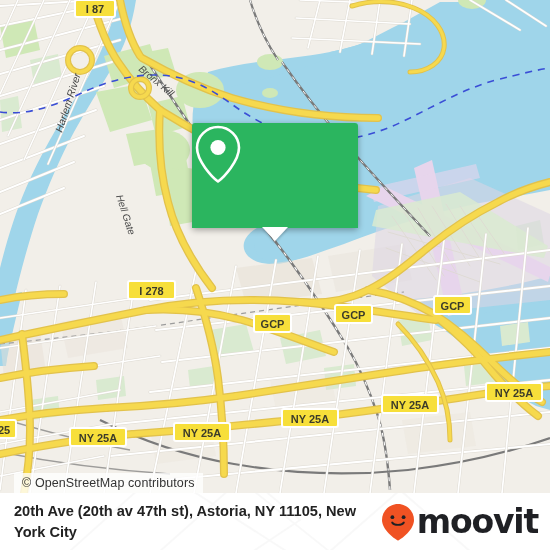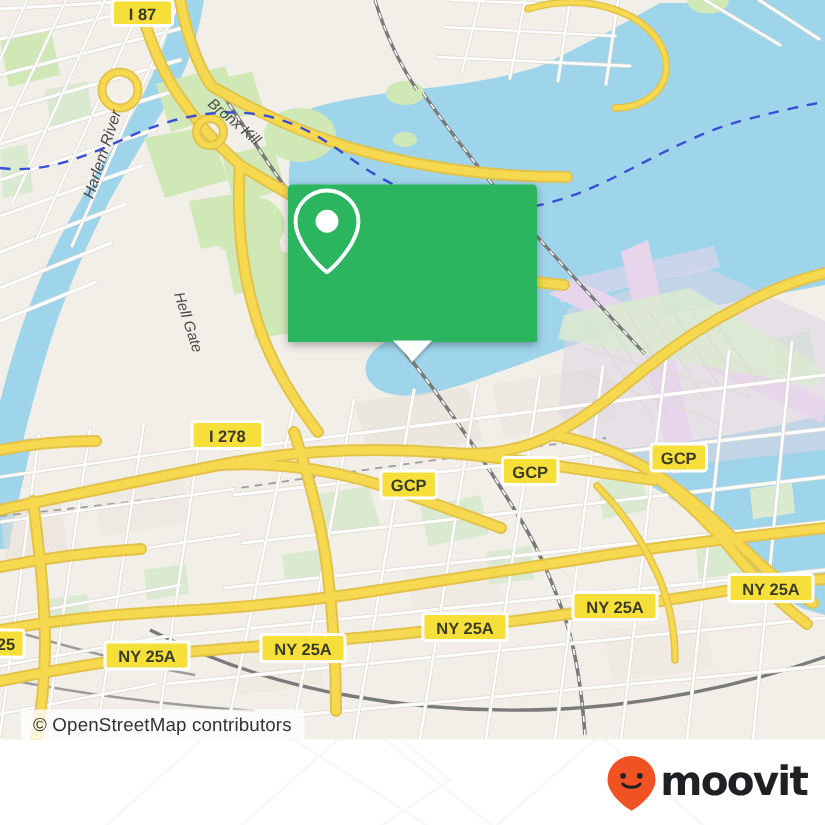--- a/index.html
+++ b/index.html
@@ -64,21 +64,21 @@
     position:relative;
     margin-left:14px;width:350px;
     font-size:14.6px;line-height:21px;color:#222;
     font-weight:700;
   }
   .logo{
     position:absolute;right:12px;top:50%;transform:translateY(-50%);
     display:flex;align-items:center;gap:2px;
   }
   .logo-word{
-    font-size:27px;font-weight:700;color:#1f2024;letter-spacing:-1.2px;
+    font-size:33px;font-weight:700;color:#1f2024;letter-spacing:-1.2px;
     font-family:"DejaVu Sans",sans-serif;line-height:1;
   }
 </style>
 </head>
 <body>
 
 <div class="frame">
 
   <div class="map">
     <svg width="550" height="493" viewBox="0 0 550 493">
@@ -477,20 +477,21 @@
 
   <div class="footer">
     <svg class="footer-watermark" viewBox="0 0 550 550">
       <g stroke="#888" stroke-width="2" fill="none">
         <path d="M60,560 L160,470 L300,560"></path>
         <path d="M150,560 L240,480 L340,560"></path>
         <path d="M320,560 L400,490 L480,560"></path>
         <path d="M240,470 L300,520 L240,560"></path>
       </g>
     </svg>
+    <div class="addr">20th Ave (20th av 47th st), Astoria, NY 11105, New York City</div>
     <div class="logo">
       <svg width="34" height="38" viewBox="0 0 34 38">
         <path d="M17 1 C8.2 1 1 8.1 1 16.9 C1 26.6 13.2 35.6 17 37.5 C20.8 35.6 33 26.6 33 16.9 C33 8.1 25.8 1 17 1 Z" fill="#f05223"></path>
         <circle cx="11.4" cy="14.2" r="1.9" fill="#1f2024"></circle>
         <circle cx="22.6" cy="14.2" r="1.9" fill="#1f2024"></circle>
         <path d="M11.2 19.6 C13.4 22.6 20.6 22.6 22.8 19.6" fill="none" stroke="#1f2024" stroke-width="1.9" stroke-linecap="round"></path>
       </svg>
       <span class="logo-word">moovit</span>
     </div>
   </div>

